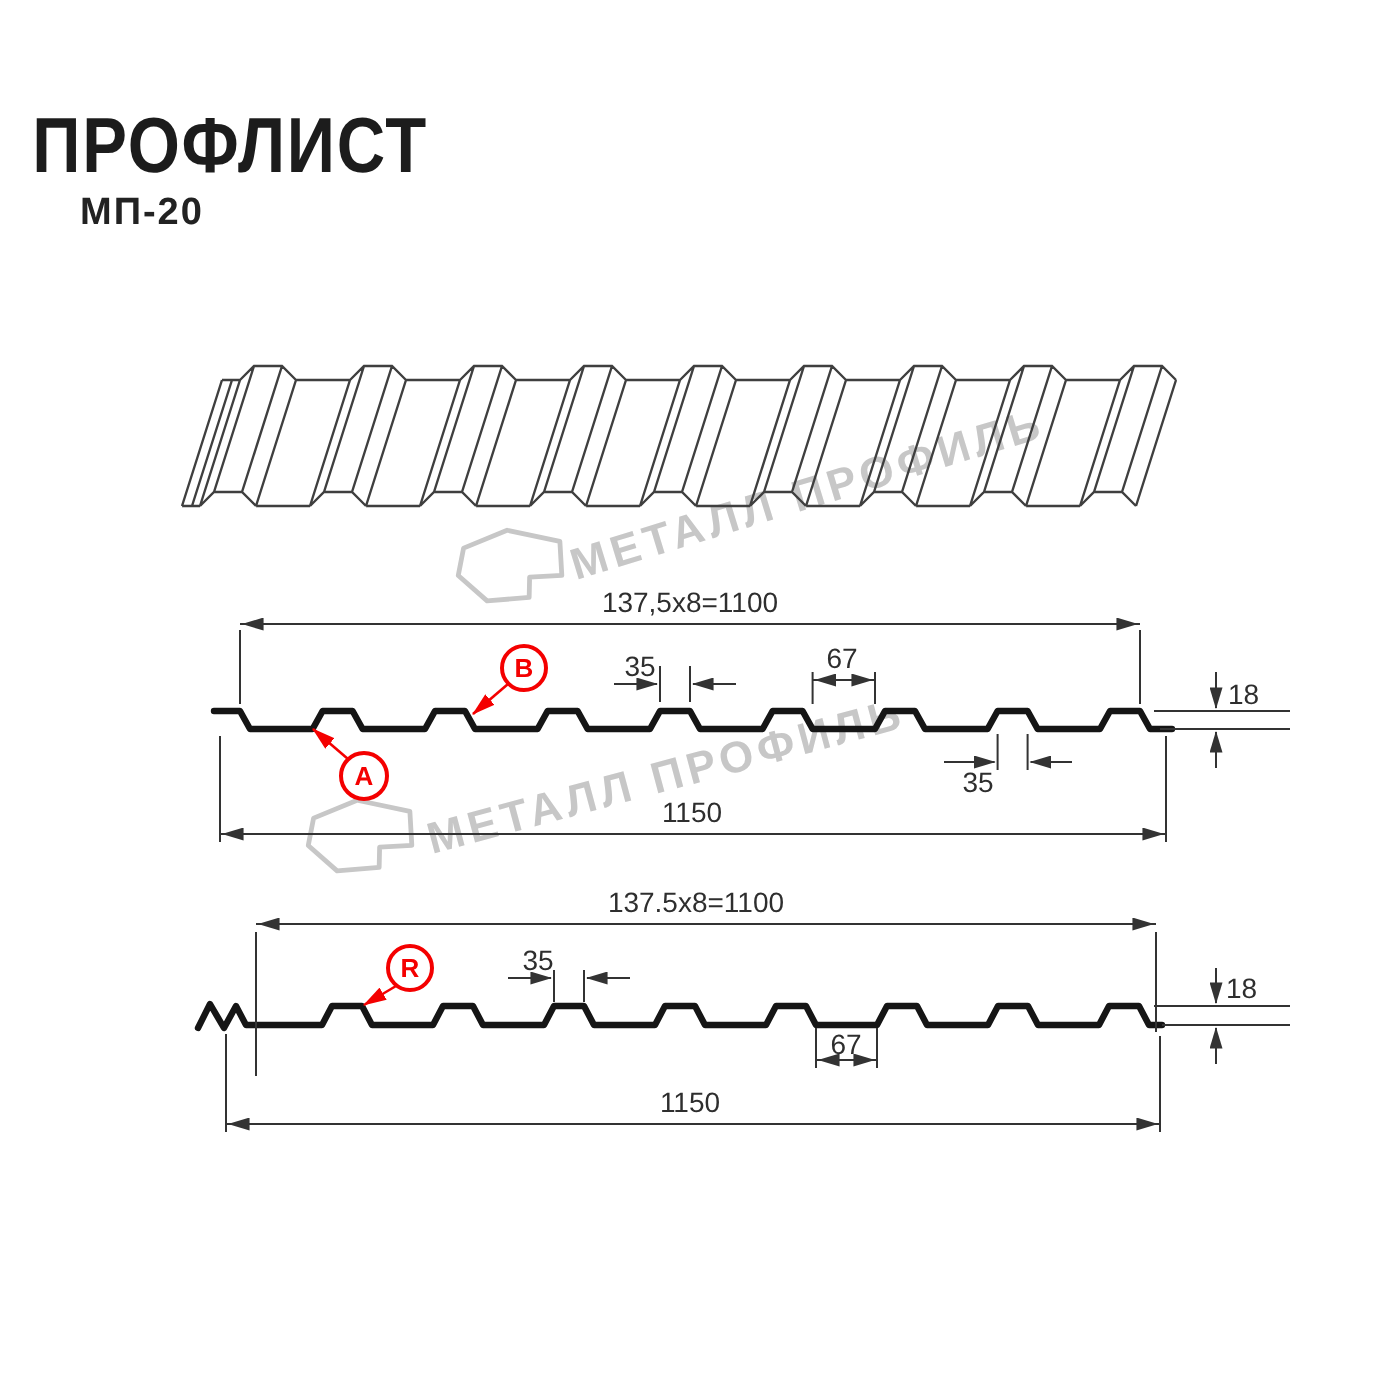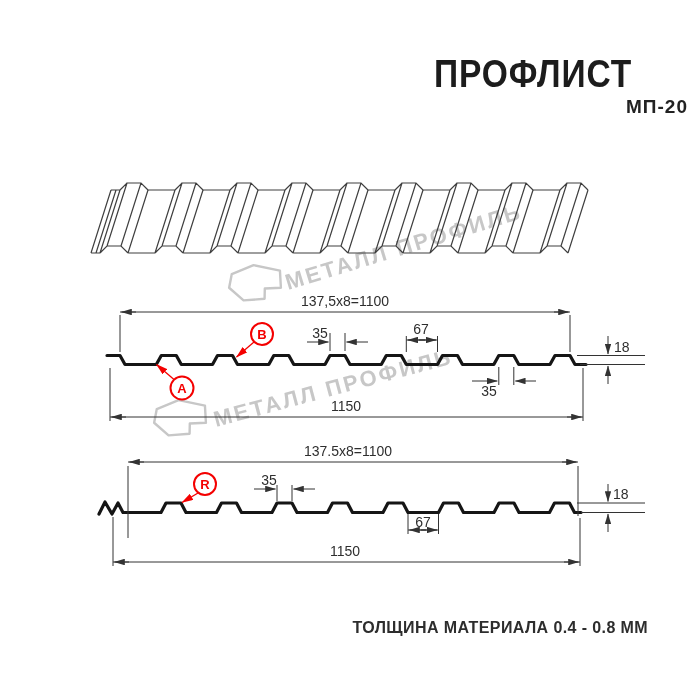--- a/index.html
+++ b/index.html
@@ -1,18 +1,18 @@
 <!DOCTYPE html>
 <html><head>
 <meta charset="utf-8">
 <style>
   html,body{margin:0;padding:0;background:#fff;}
   #stage{position:relative;width:700px;height:700px;background:#fff;overflow:hidden;
          font-family:"Liberation Sans",sans-serif;}
-  .txtband{position:absolute;left:0;width:648px;text-align:right;color:#1c1c1c;}
+  .txtband{position:absolute;left:0;width:648px;text-align:left;color:#1c1c1c;}
   #title-band{top:52px;}
   #title-band .t{display:inline-block;font-size:39px;font-weight:700;letter-spacing:1px;
                  transform:scaleX(.86);transform-origin:center;}
   #subtitle-band{top:96px;padding-left:40px;}
   #subtitle-band .t{display:inline-block;font-size:19px;font-weight:700;letter-spacing:1px;color:#222;}
   #footer-band{top:619px;}
   #footer-band .t{display:inline-block;font-size:16px;font-weight:700;letter-spacing:.4px;color:#2d2d2d;}
   svg{position:absolute;left:0;top:0;}
   .thin{stroke:#3f3f3f;stroke-width:1.2;fill:none;}
   .dimline{stroke:#333;stroke-width:1;fill:none;}
@@ -27,23 +27,20 @@
 </head>
 <body>
 
 <div id="stage">
 
   <div class="txtband" id="title-band">
     <span class="t">ПРОФЛИСТ</span>
   </div>
   <div class="txtband" id="subtitle-band">
     <span class="t">МП-20</span>
-  </div>
-  <div class="txtband" id="footer-band">
-    <span class="t">ТОЛЩИНА МАТЕРИАЛА 0.4 - 0.8 ММ</span>
   </div>
 
   <svg width="700" height="700" viewBox="0 0 700 700">
     <defs>
       <marker id="arr" viewBox="0 0 10 6" refX="9.5" refY="3" markerWidth="11" markerHeight="6.5" orient="auto">
         <path d="M0,0 L10,3 L0,6 Z" fill="#333"></path>
       </marker>
       <marker id="arrR" viewBox="0 0 10 6" refX="9.5" refY="3" markerWidth="9" markerHeight="5.5" orient="auto">
         <path d="M0,0 L10,3 L0,6 Z" fill="#f40000"></path>
       </marker>

